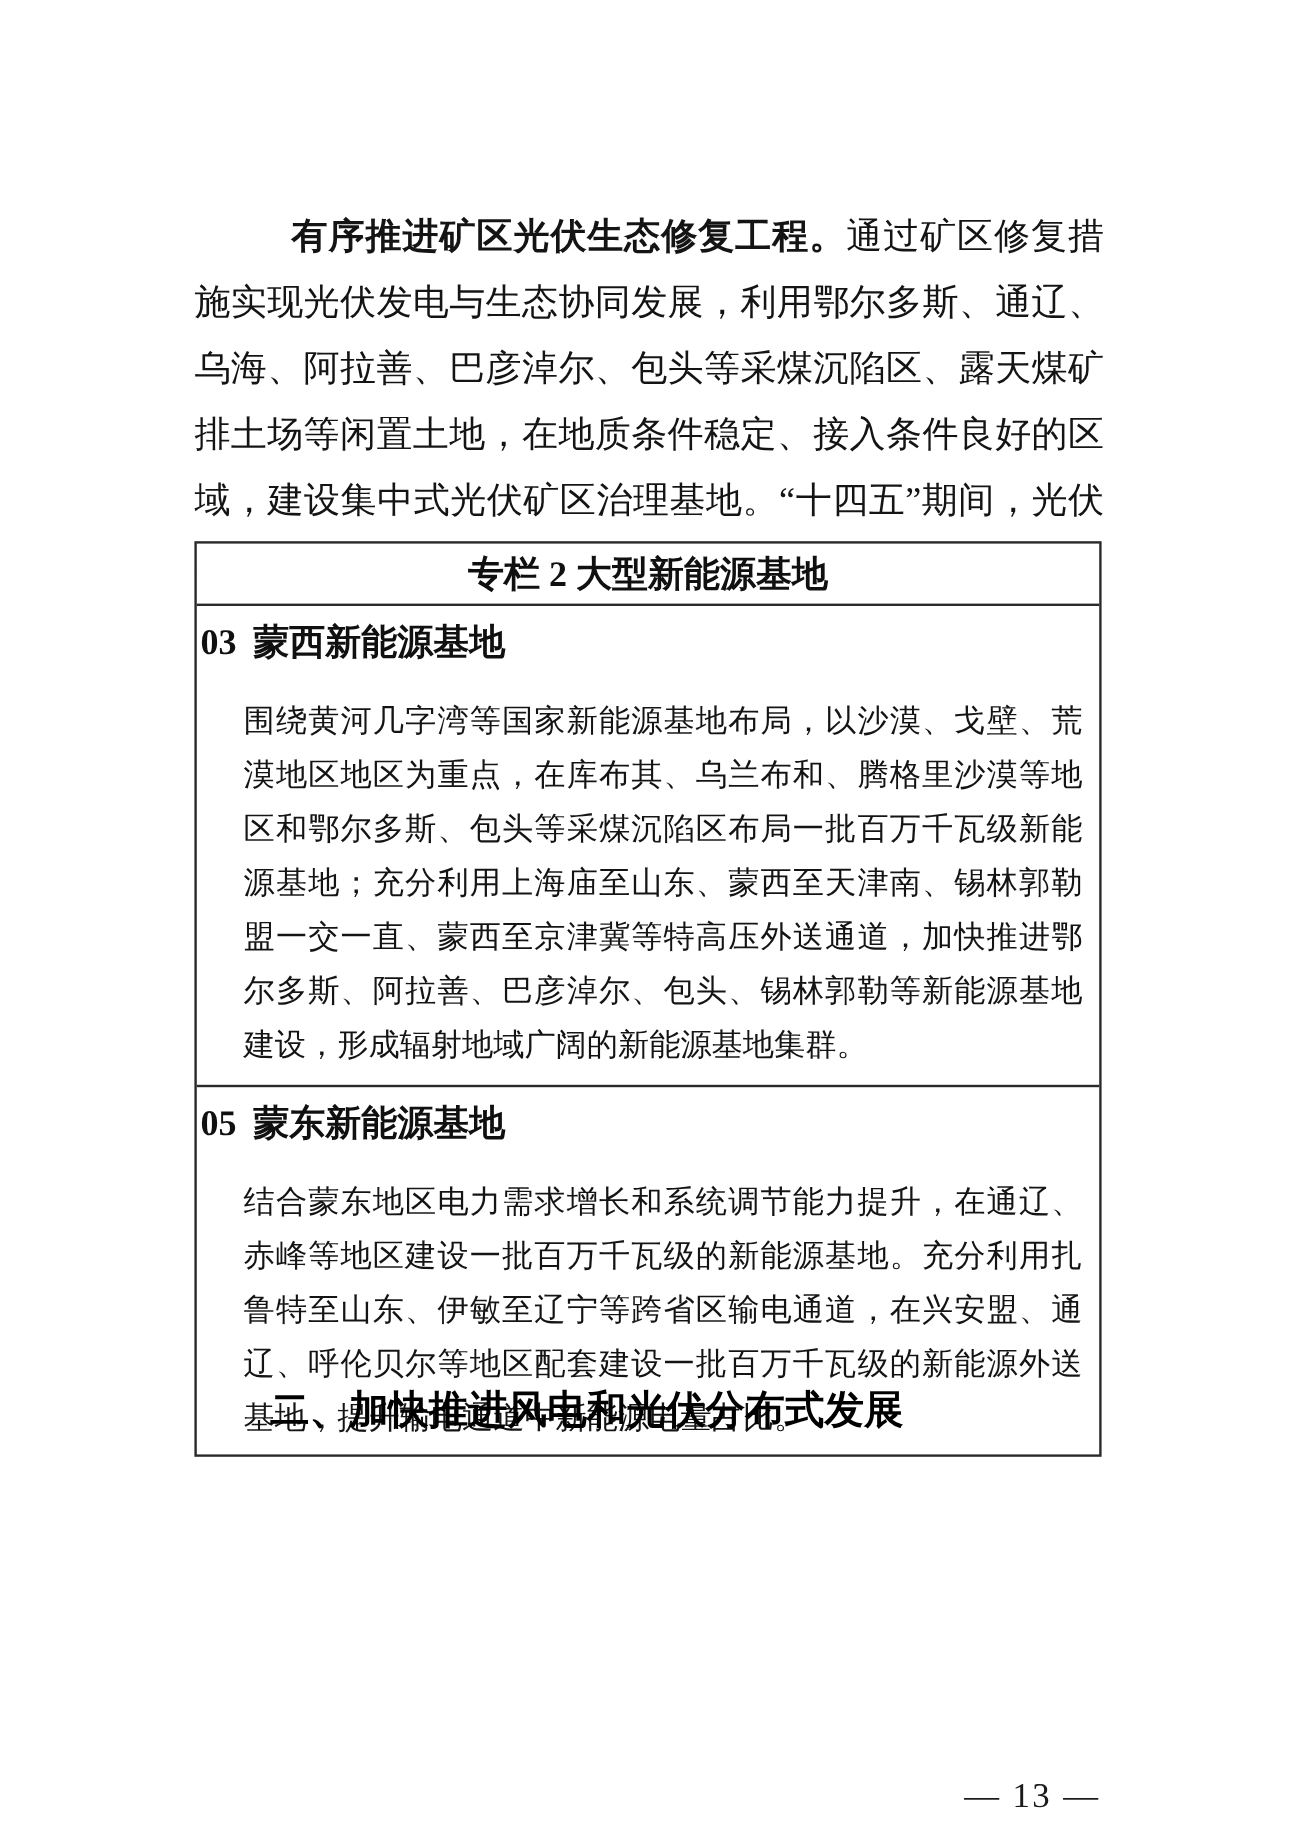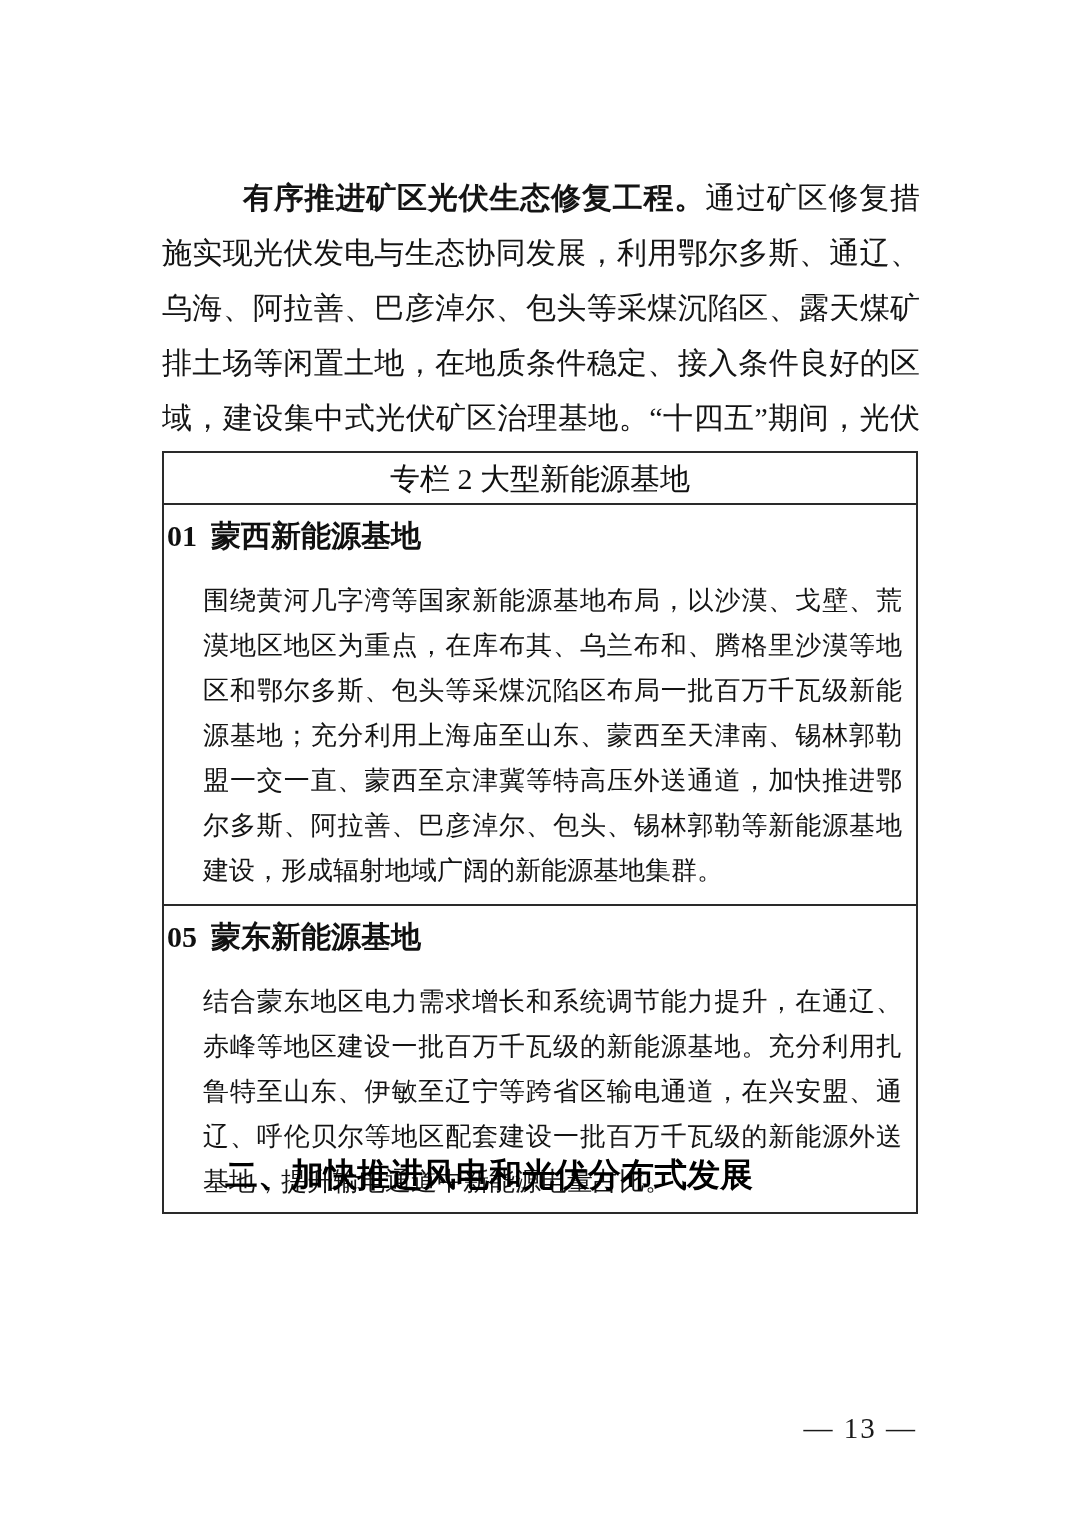--- a/index.html
+++ b/index.html
@@ -35,21 +35,21 @@
     position: absolute;
     left: 162px;
     top: 451px;
     width: 756px;
     box-sizing: border-box;
     border: 2px solid #2a2a2a;
     background: #ffffff;
   }
   .panel-title {
     text-align: center;
-    font-weight: normal;
+    font-weight: bold;
     font-size: 30px;
     line-height: 40px;
     padding: 6px 0 4px 0;
     border-bottom: 2px solid #2a2a2a;
     color: #101010;
   }
   .panel-item-heading {
     padding: 11px 0 0 3px;
     font-size: 30px;
     font-weight: bold;
@@ -81,21 +81,21 @@
     font-weight: bold;
     font-size: 33px;
     line-height: 40px;
     color: #000000;
     white-space: nowrap;
   }
 
   
   .page-number {
     position: absolute;
-    top: 1412px;
+    top: 1481px;
     right: 163px;
     font-size: 29px;
     line-height: 32px;
     color: #1a1a1a;
     letter-spacing: 2px;
   }
 </style>
 </head>
 <body>
 
@@ -103,21 +103,21 @@
 
   <p class="body-para para-1">
     <span class="lead-bold">有序推进矿区光伏生态修复工程。</span><span>通过矿区修复措施实现光伏发电与生态协同发展，利用鄂尔多斯、通辽、乌海、阿拉善、巴彦淖尔、包头等采煤沉陷区、露天煤矿排土场等闲置土地，在地质条件稳定、接入条件良好的区域，建设集中式光伏矿区治理基地。“十四五”期间，光伏矿区生态修复基地规划规模 500 万千瓦。</span>
   </p>
 
   <div class="panel">
     <div class="panel-title">专栏 2 大型新能源基地</div>
 
     <div class="panel-item">
       <div class="panel-item-heading">
-        <span class="item-num">01</span><span>蒙西新能源基地</span>
+        <span class="item-num">03</span><span>蒙西新能源基地</span>
       </div>
       <div class="panel-item-body">围绕黄河几字湾等国家新能源基地布局，以沙漠、戈壁、荒漠地区地区为重点，在库布其、乌兰布和、腾格里沙漠等地区和鄂尔多斯、包头等采煤沉陷区布局一批百万千瓦级新能源基地；充分利用上海庙至山东、蒙西至天津南、锡林郭勒盟一交一直、蒙西至京津冀等特高压外送通道，加快推进鄂尔多斯、阿拉善、巴彦淖尔、包头、锡林郭勒等新能源基地建设，形成辐射地域广阔的新能源基地集群。</div>
     </div>
 
     <div class="panel-divider"></div>
 
     <div class="panel-item">
       <div class="panel-item-heading">
         <span class="item-num">05</span><span>蒙东新能源基地</span>
       </div>

